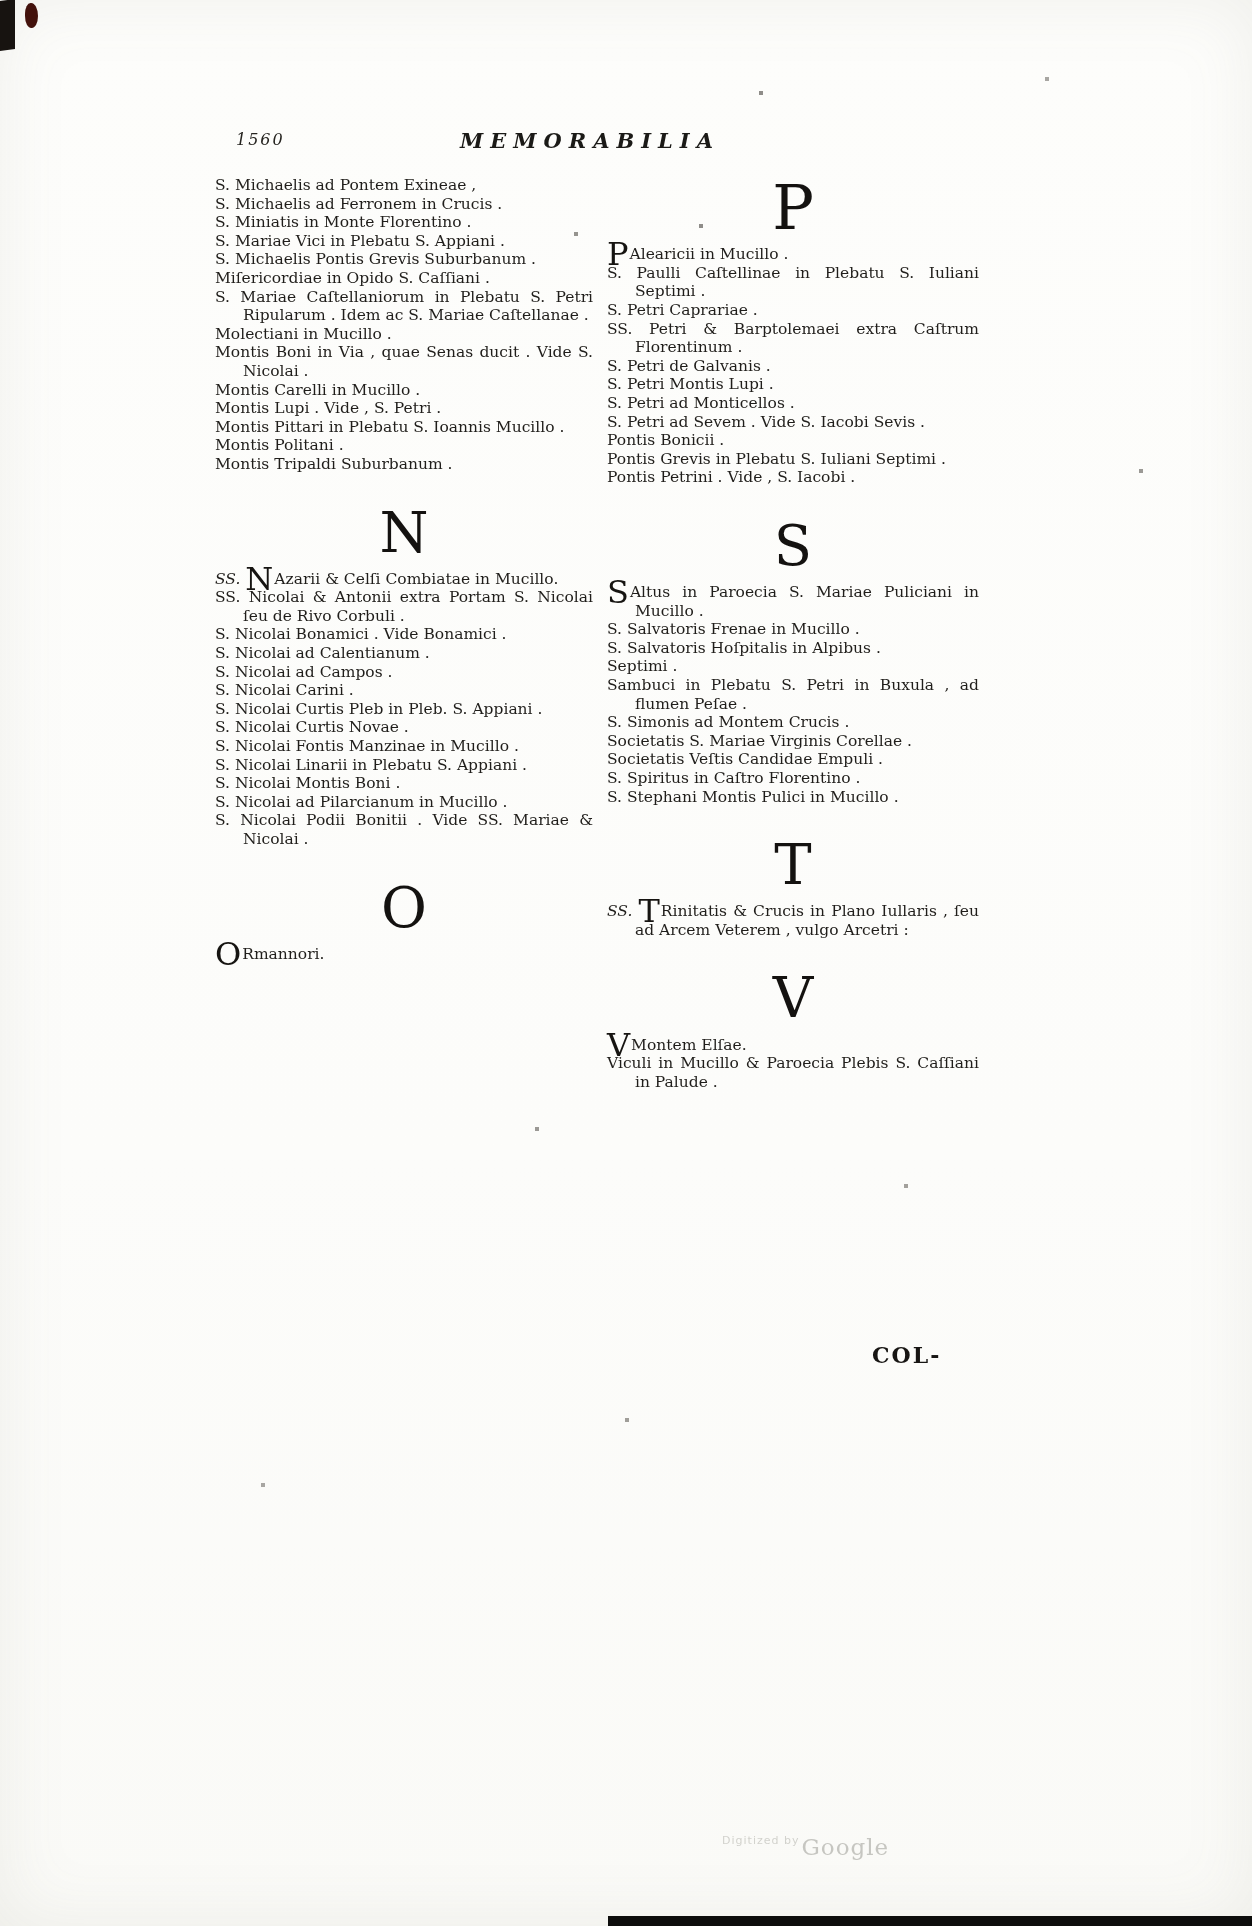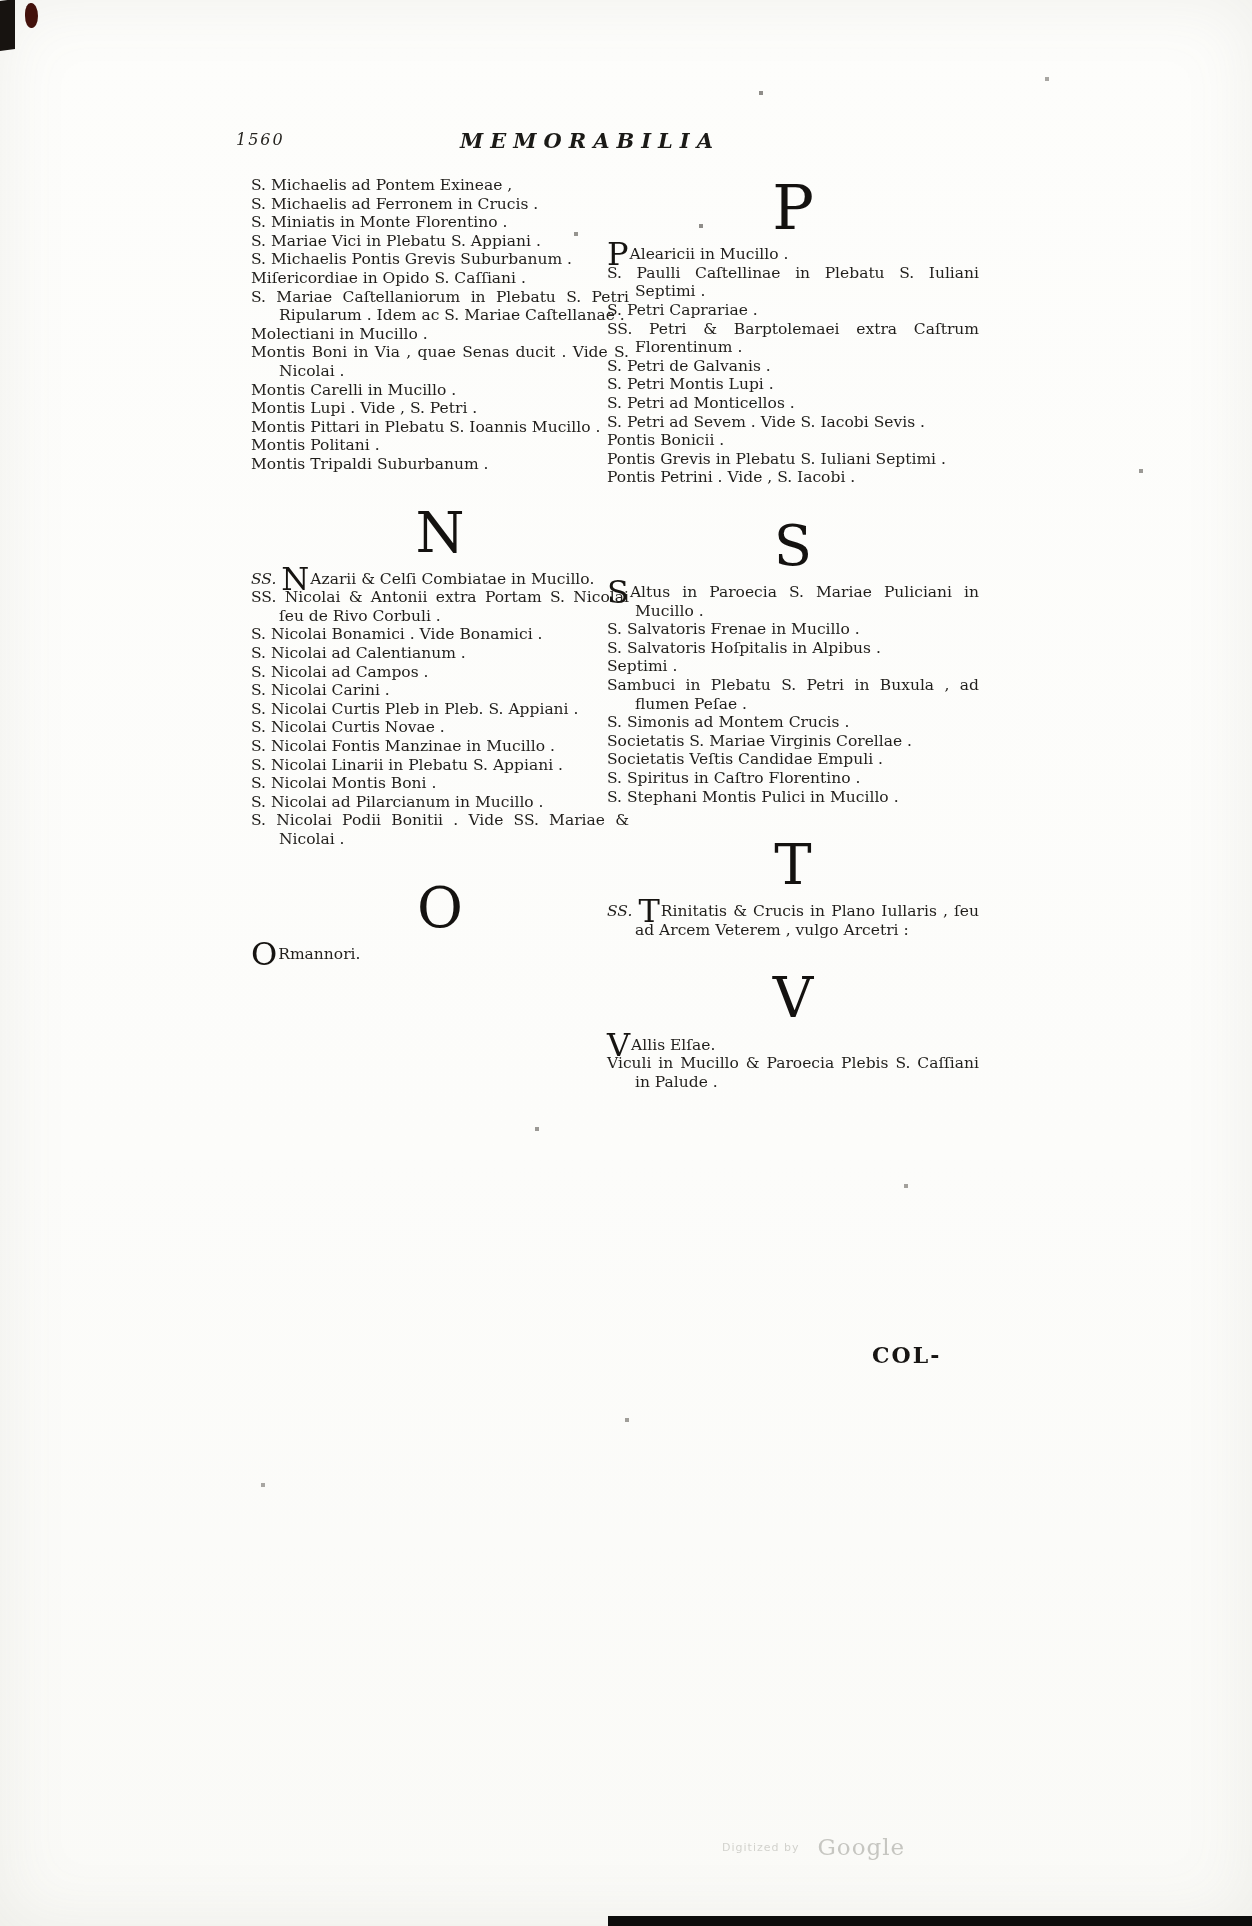--- a/index.html
+++ b/index.html
@@ -17,31 +17,31 @@
   .speckles{position:absolute;left:0;top:0;width:2px;height:2px;background:transparent;
     box-shadow:700px 225px 0 1px #8f8d89, 1046px 78px 0 1px #a8a6a2, 575px 233px 0 1px #96948f,
                1140px 470px 0 1px #9b9995, 536px 1128px 0 1px #9b9995, 626px 1419px 0 1px #a09e99,
                760px 92px 0 1px #8f8d89, 905px 1185px 0 1px #a3a19c, 262px 1484px 0 1px #a8a6a2;}
   
   .pagenum{position:absolute;left:236px;top:130px;font-style:italic;font-size:16px;letter-spacing:2px;color:#262420;}
   .header-title{position:absolute;left:360px;top:128px;width:460px;text-align:center;
     font-style:italic;font-weight:bold;font-size:21px;letter-spacing:7px;color:#1b1a17;}
   
   .col{position:absolute;top:176px;font-size:15.5px;line-height:18.6px;}
-  .col.left{left:215px;width:378px;margin-left:36px;}
+  .col.left{left:215px;width:378px;}
   .col.right{left:607px;width:372px;}
   .entry{padding-left:28px;text-indent:-28px;text-align:justify;color:#201e1b;}
   .entry .prefix{font-style:italic;}
   .entry .dropcap{font-size:32px;line-height:0;vertical-align:-6px;margin-right:1px;color:#161411;}
   .section-letter{text-align:center;font-size:56px;line-height:1.02;margin:30px 0 9px 0;color:#141210;}
   .section-letter.first{margin-top:0;font-size:62px;margin-bottom:6px;}
   
   .catchword{position:absolute;left:872px;top:1342px;font-weight:bold;font-size:22px;letter-spacing:2px;color:#171513;text-align:right;}
   
-  .watermark{position:absolute;left:722px;top:1834px;display:flex;align-items:center;gap:18px;}
+  .watermark{position:absolute;left:722px;top:1834px;display:flex;align-items:flex-start;gap:2px;}
   .wm-small{font-family:"DejaVu Sans","Liberation Sans",sans-serif;font-size:11px;color:#d2d2cd;letter-spacing:1px;}
   .wm-logo{font-size:23px;color:#c6c6c1;letter-spacing:1px;}
 </style>
 </head>
 <body>
 
 <div class="scan-page">
 
   <div class="corner-mark"></div>
   <div class="corner-blob"></div>
@@ -116,21 +116,21 @@
         <div class="entry">Societatis Veſtis Candidae Empuli .</div>
         <div class="entry">S. Spiritus in Caſtro Florentino .</div>
         <div class="entry">S. Stephani Montis Pulici in Mucillo .</div>
       </div>
     <div class="section-letter">T</div>
     <div class="entries">
         <div class="entry"><span class="prefix">SS. </span><span class="dropcap">T</span><span>Rinitatis &amp; Crucis in Plano Iullaris , ſeu ad Arcem Veterem , vulgo Arcetri :</span></div>
       </div>
     <div class="section-letter">V</div>
     <div class="entries">
-        <div class="entry"><span class="dropcap">V</span><span>Allis Elſae.</span></div>
+        <div class="entry"><span class="dropcap">V</span><span>Montem Elſae.</span></div>
         <div class="entry">Viculi in Mucillo &amp; Paroecia Plebis S. Caſſiani in Palude .</div>
       </div>
   </div>
 
   <div class="catchword">COL-</div>
 
   <div class="watermark">
     <span class="wm-small">Digitized by</span>
     <span class="wm-logo">Google</span>
   </div>

